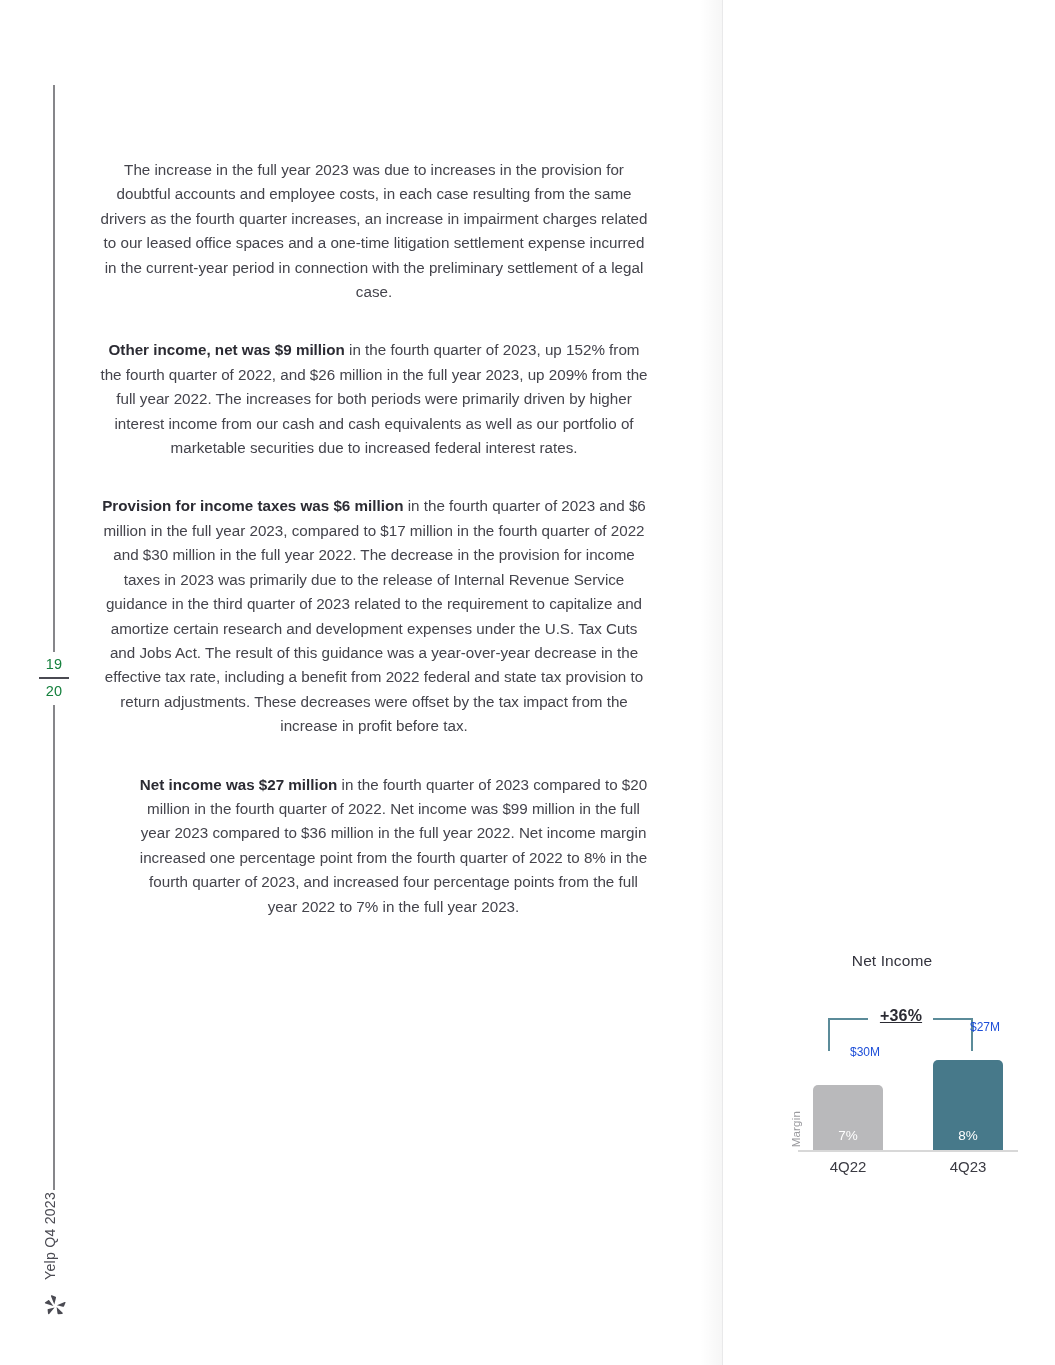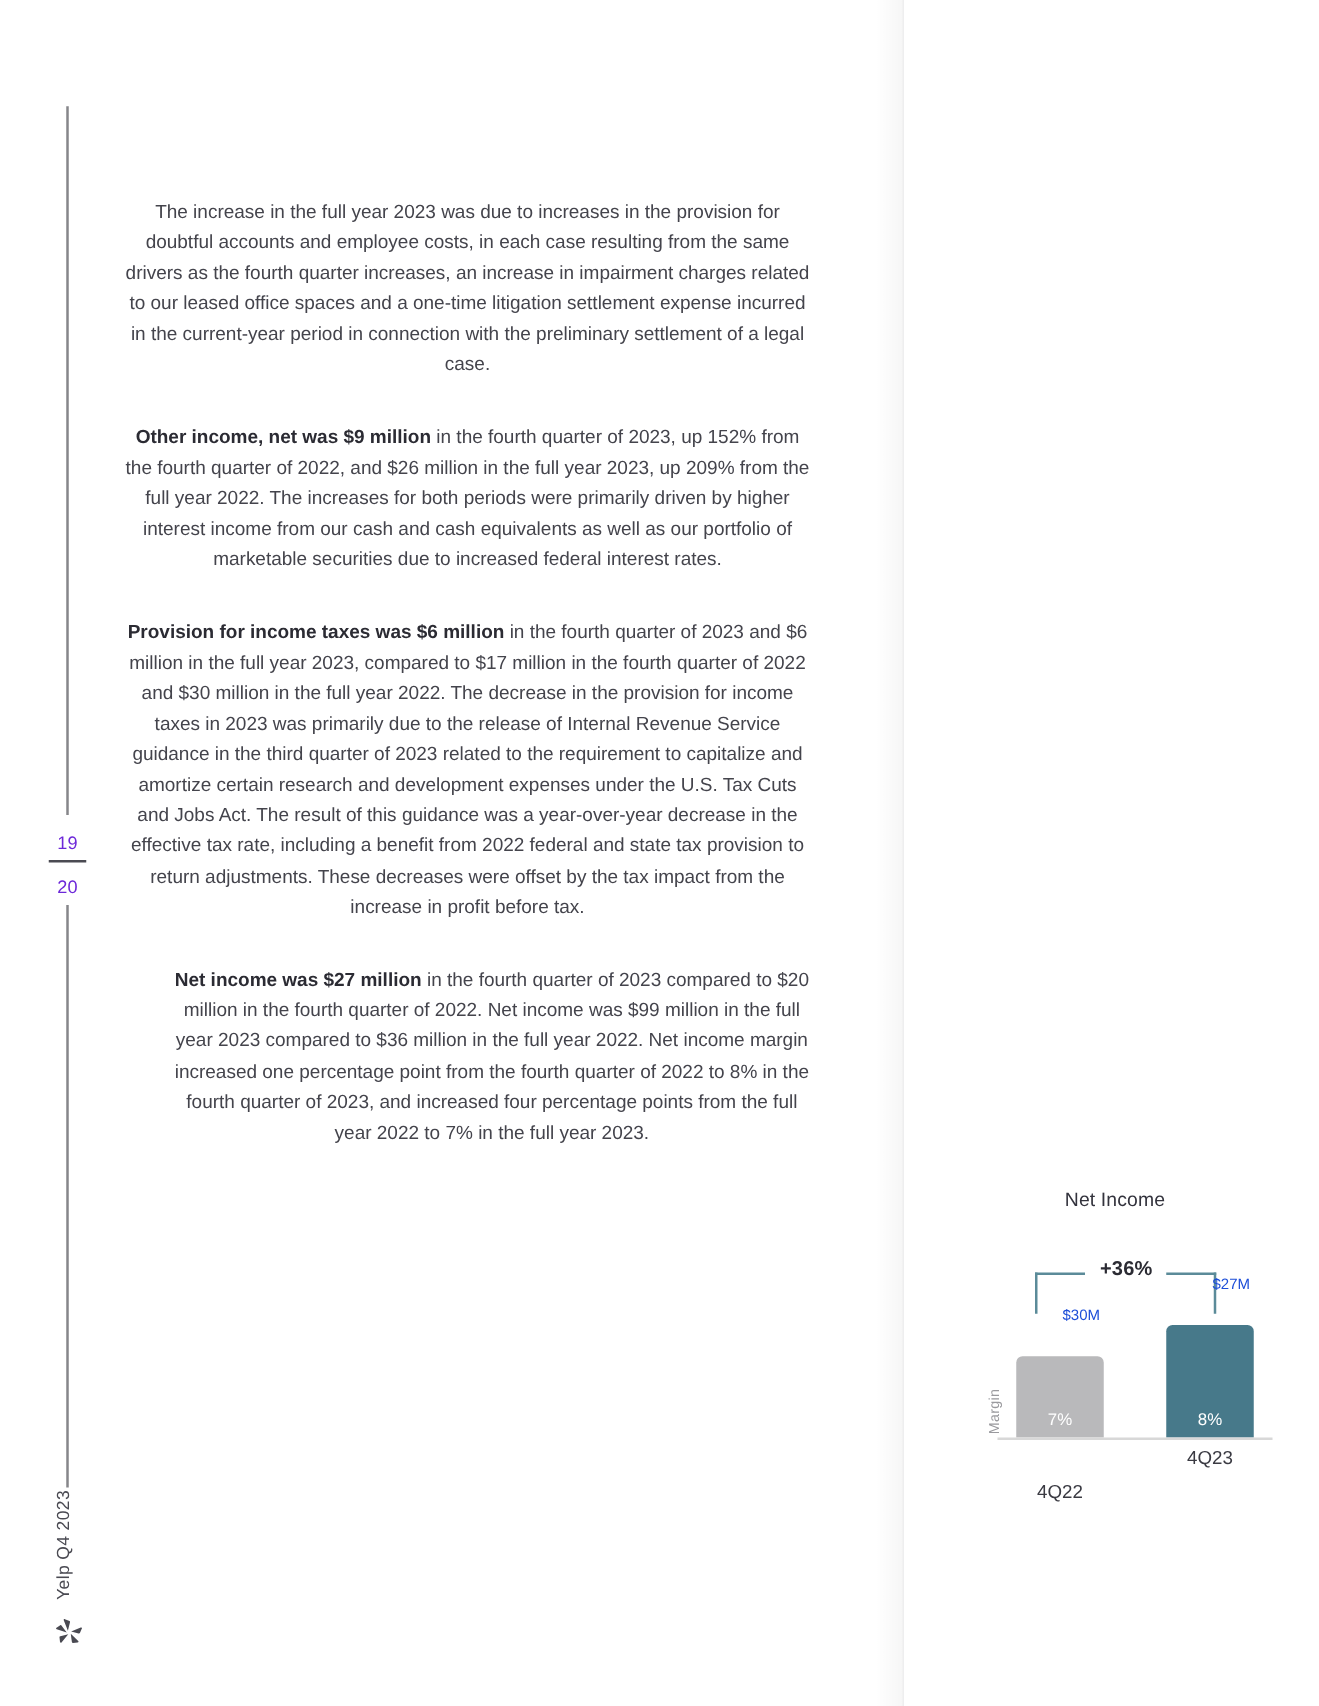--- a/index.html
+++ b/index.html
@@ -57,24 +57,23 @@
     position: absolute;
     left: 28px;
     top: 652px;
     width: 52px;
     background: #ffffff;
     text-align: center;
     padding: 3px 0 4px 0;
   }
   #page-number .pg-num {
     font-size: 14.5px;
-    color: #6d28d9;
+    color: #15803d;
     line-height: 19px;
     letter-spacing: 0.2px;
-    margin-top: 11px;
   }
   #page-number .pg-bar {
     width: 30px;
     height: 1.5px;
     background: #4a4a52;
     margin: 3px auto 3px auto;
   }
 
   
   #footer-brand {
@@ -198,21 +197,21 @@
   #value-4q23 { left: 160px; top: 35px; }
 
   .bar-cat-label {
     position: absolute;
     top: 173px;
     width: 70px;
     text-align: center;
     font-size: 15px;
     color: #3a3a42;
   }
-  #cat-4q22 { left: 43px; margin-top: 27px; }
+  #cat-4q22 { left: 43px; }
   #cat-4q23 { left: 163px; }
 
   
   #margin-axis-label {
     position: absolute;
     left: 20px;
     bottom: 8px;
     writing-mode: vertical-rl;
     transform: rotate(180deg);
     font-size: 11.5px;
@@ -248,20 +247,21 @@
   #growth-value {
     position: absolute;
     left: 38px;
     top: 0px;
     width: 70px;
     text-align: center;
     font-size: 16px;
     font-weight: bold;
     color: #2b2b33;
     letter-spacing: 0.2px;
+    text-decoration: underline;
   }
 </style>
 </head>
 <body>
 
 <div id="slide-root">
 
   <div id="page-edge-shadow"></div>
   <div id="page-edge-divider"></div>
 

